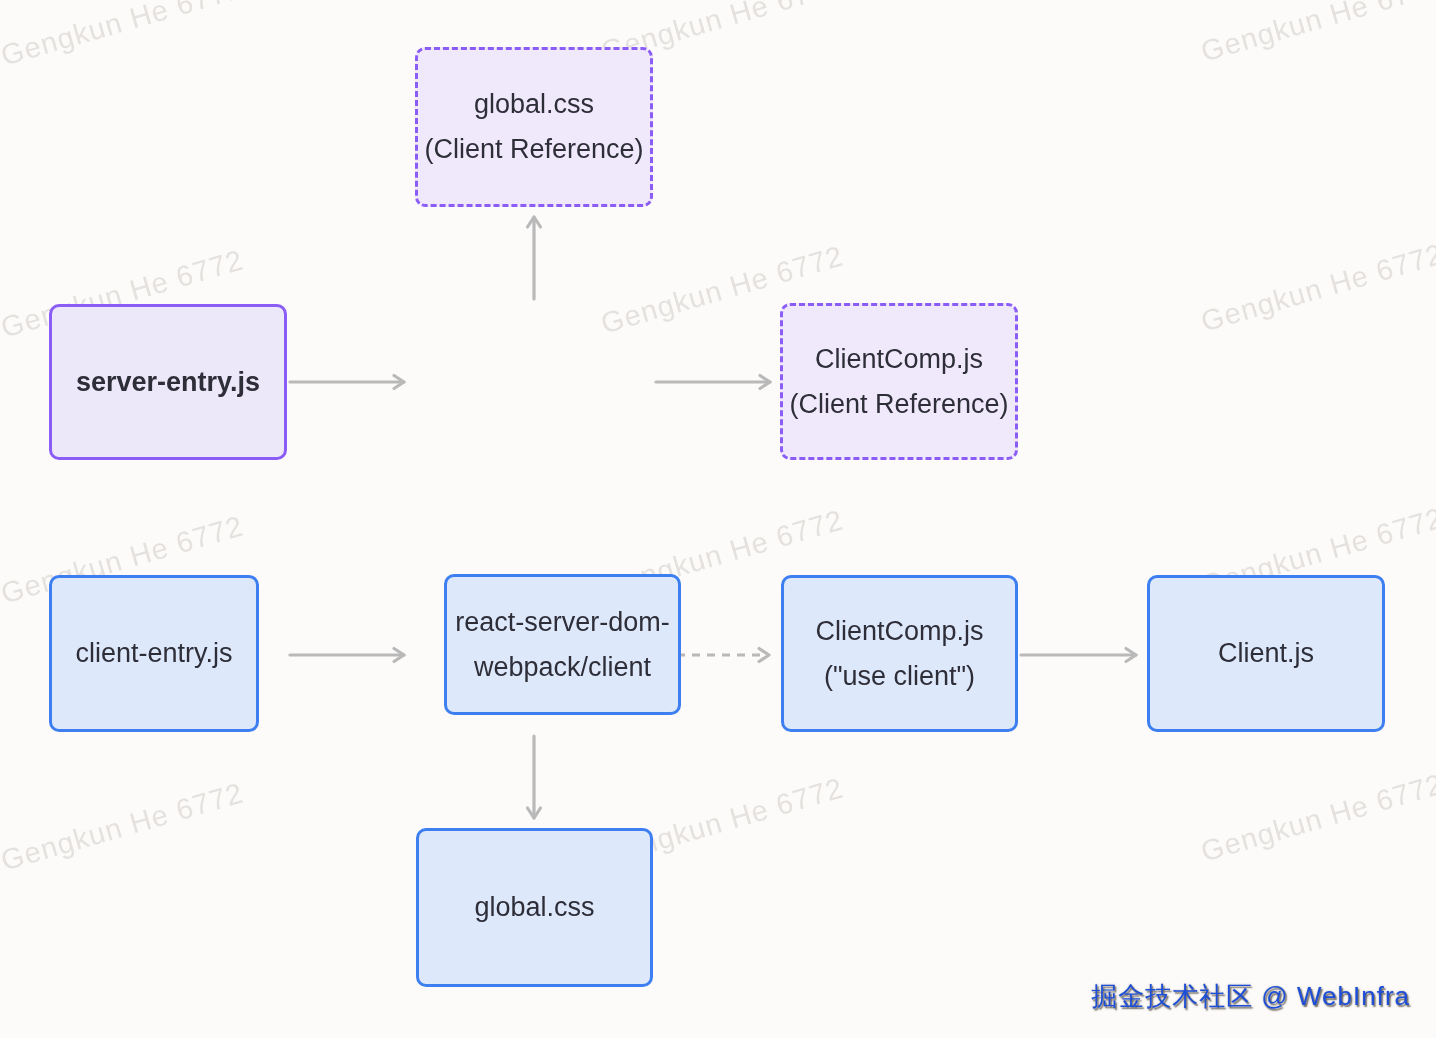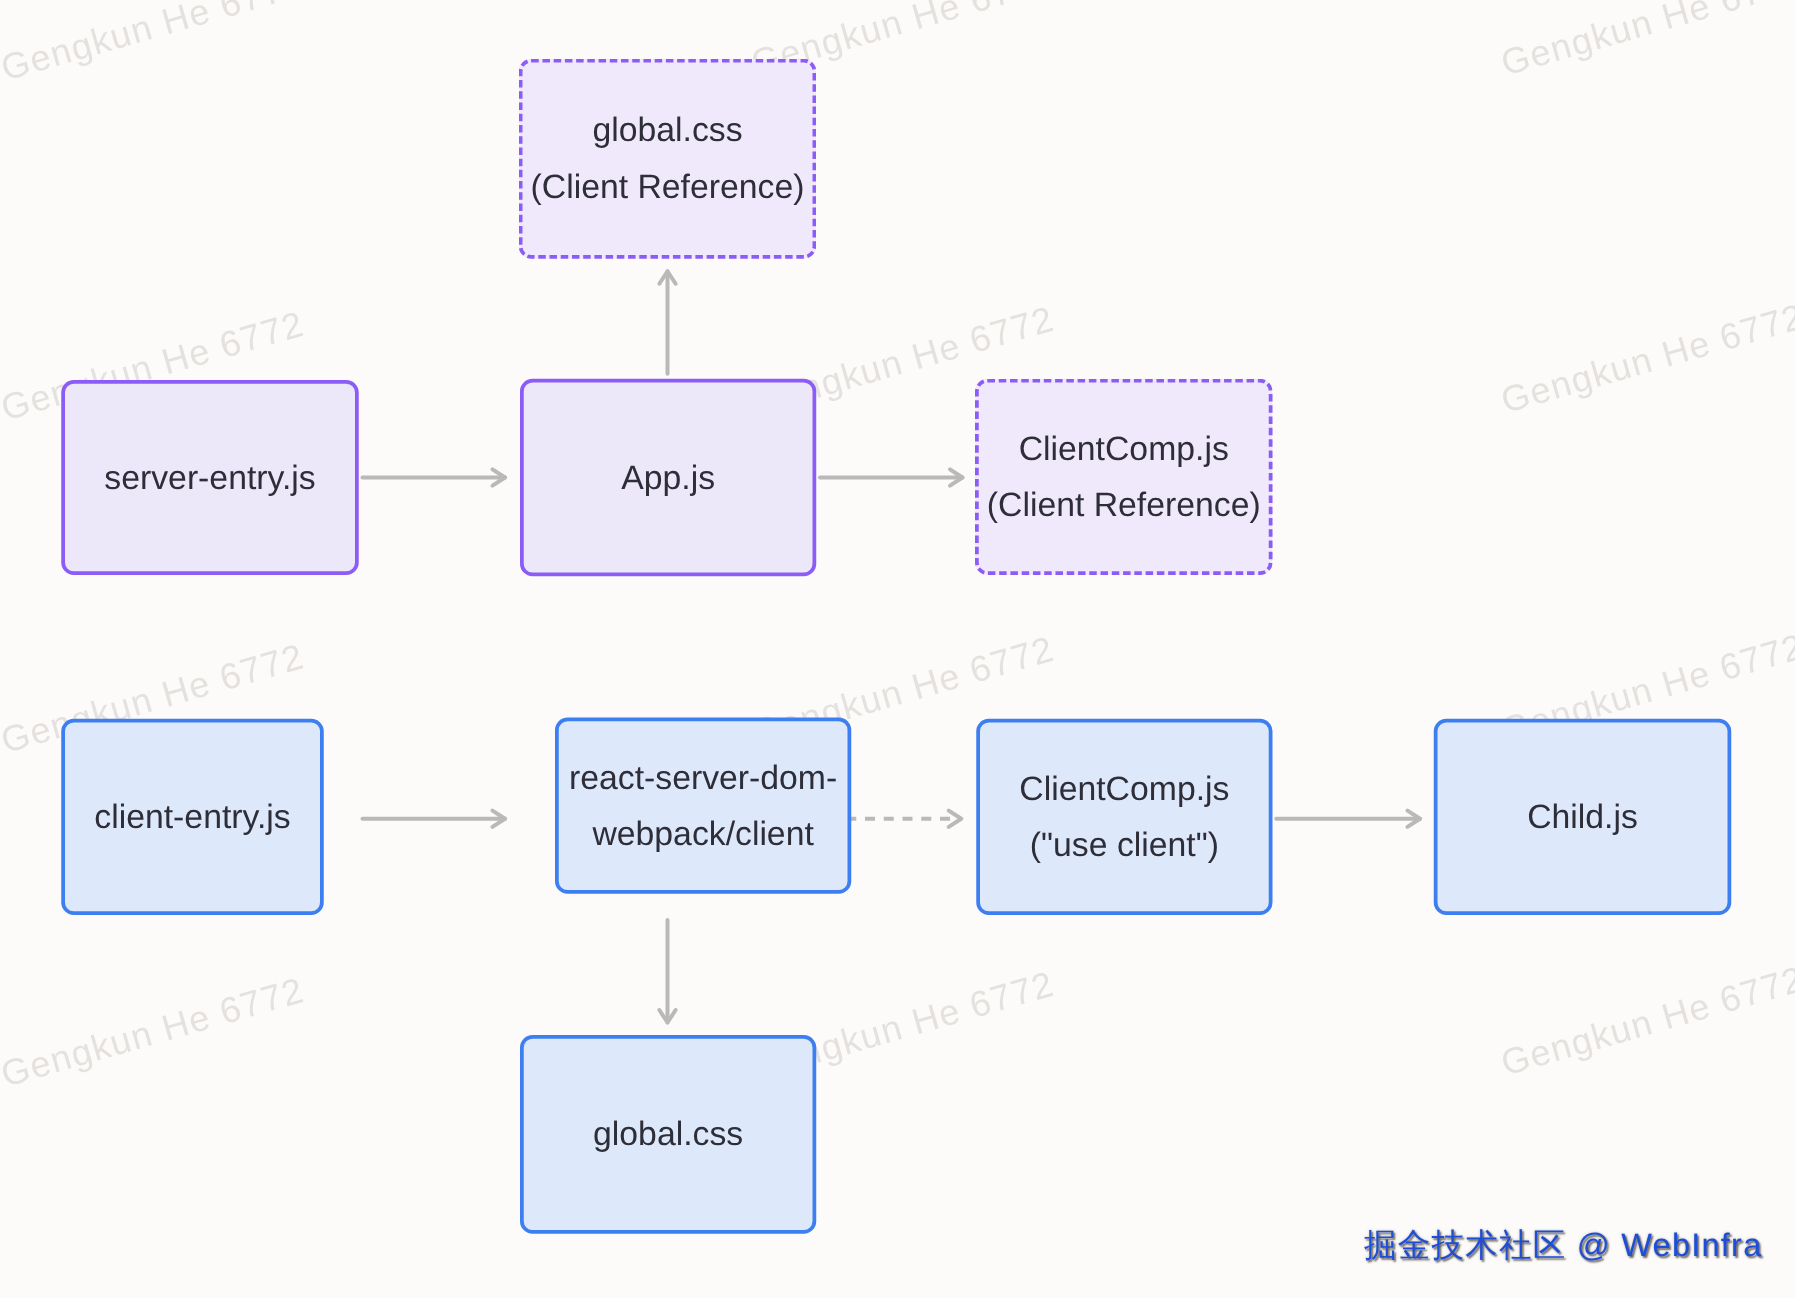--- a/index.html
+++ b/index.html
@@ -55,21 +55,21 @@
   .style-client-reference {
     background: #EFE9FB;
     border: 3px dashed #8B5CF6;
   }
   .style-client {
     background: #DEE8FB;
     border: 3px solid #3D7FF0;
   }
   
   .n0 { left: 415px; top: 47px;  width: 238px; height: 160px; }
-  .n1 { left: 49px;  top: 304px; width: 238px; height: 156px; }
+  .n1 { left: 49px;  top: 304px; width: 238px; height: 156px; font-weight: bold; }
   .n2 { left: 416px; top: 303px; width: 237px; height: 158px; }
   .n3 { left: 780px; top: 303px; width: 238px; height: 157px; }
   .n4 { left: 49px;  top: 575px; width: 210px; height: 157px; }
   .n5 { left: 416px; top: 574px; width: 237px; height: 141px; margin-left: 28px; }
   .n6 { left: 781px; top: 575px; width: 237px; height: 157px; }
   .n7 { left: 1147px;top: 575px; width: 238px; height: 157px; }
   .n8 { left: 416px; top: 828px; width: 237px; height: 159px; }
   
   .branding {
     position: absolute;
@@ -133,26 +133,20 @@
     </div>
   </div>
 
   <div class="node n1 style-server">
     <div class="label">
       <span class="l1">server-entry.js</span>
       <span class="l2"></span>
     </div>
   </div>
 
-  <div class="node n2 style-server">
-    <div class="label">
-      <span class="l1">App.js</span>
-      <span class="l2"></span>
-    </div>
-  </div>
 
   <div class="node n3 style-client-reference">
     <div class="label">
       <span class="l1">ClientComp.js</span>
       <span class="l2">(Client Reference)</span>
     </div>
   </div>
 
   <div class="node n4 style-client">
     <div class="label">
@@ -170,21 +164,21 @@
 
   <div class="node n6 style-client">
     <div class="label">
       <span class="l1">ClientComp.js</span>
       <span class="l2">("use client")</span>
     </div>
   </div>
 
   <div class="node n7 style-client">
     <div class="label">
-      <span class="l1">Child.js</span>
+      <span class="l1">Client.js</span>
       <span class="l2"></span>
     </div>
   </div>
 
   <div class="node n8 style-client">
     <div class="label">
       <span class="l1">global.css</span>
       <span class="l2"></span>
     </div>
   </div>

